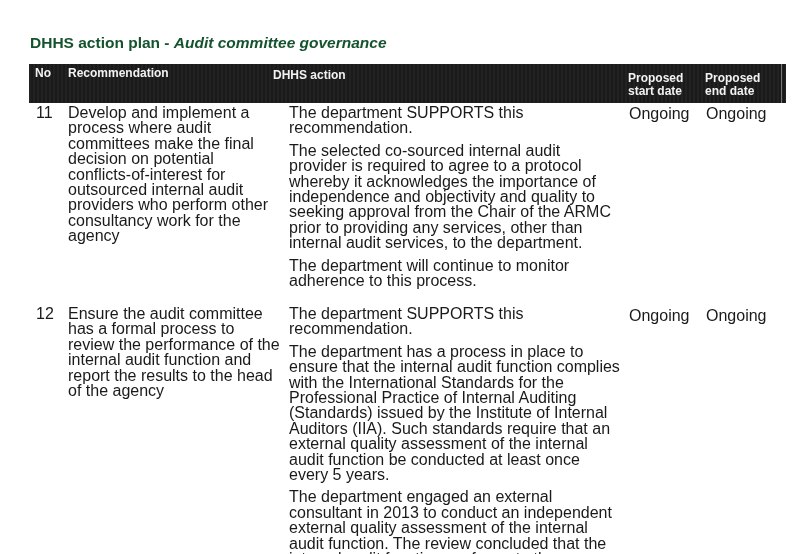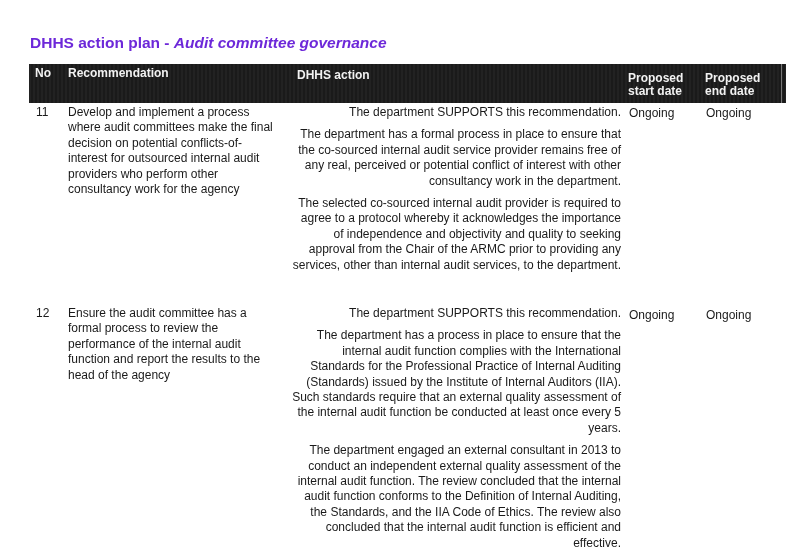--- a/index.html
+++ b/index.html
@@ -4,43 +4,43 @@
   <style>
     html, body { margin: 0; padding: 0; }
     body {
       width: 800px; height: 554px; overflow: hidden;
       background: #ffffff; color: #1a1a1a;
       font-family: "Liberation Sans", sans-serif;
       position: relative;
     }
     .title {
       position: absolute; left: 30px; top: 34px;
-      font-size: 15.5px; font-weight: bold; color: #6d28d9;
+      font-size: 15.5px; font-weight: bold; color: #14532d;
       white-space: nowrap;
     }
     .title .sub { font-style: italic; }
     .hdr {
       position: absolute; left: 29px; top: 64px; width: 757px; height: 39px;
       background: #1e1e1e;
       background-image: repeating-linear-gradient(90deg, #222 0 2px, #1a1a1a 2px 4px);
       color: #f2f2f2; font-weight: bold; font-size: 12px;
     }
     .hdr span { position: absolute; top: 3px; line-height: 13px; }
     .hdr .h-no { left: 6px; }
     .hdr .h-rec { left: 39px; }
-    .hdr .h-act { left: 268px; top: 5px; text-align: right; }
+    .hdr .h-act { left: 244px; top: 5px; text-align: right; }
     .hdr .h-start { left: 599px; top: 8px; width: 64px; }
     .hdr .h-end { left: 676px; top: 8px; width: 60px; }
     .hdr .vline { position:absolute; left:752px; top:0; width:1px; height:39px; background:#777; }
     .cell {
-      position: absolute; font-size: 12px; line-height: 15.4px; color: #1a1a1a;
+      position: absolute; font-size: 16px; line-height: 15.4px; color: #1a1a1a;
     }
     .num { left: 36px; }
     .rec { left: 68px; width: 212px; }
-    .act { left: 289px; width: 332px; text-align: right; }
+    .act { left: 289px; width: 332px; }
     .act p { margin: 0 0 7px 0; }
     .start { left: 629px; }
     .end { left: 706px; }
   </style>
 </head>
 <body>
 
 <div class="title"><span>DHHS action plan - </span><span class="sub">Audit committee governance</span></div>
 
 <div class="hdr">
@@ -50,22 +50,22 @@
   <span class="h-start">Proposed start date</span>
   <span class="h-end">Proposed end date</span>
   <div class="vline"></div>
 </div>
 
 <div>
   <div class="cell num" style="top:105px">11</div>
   <div class="cell rec" style="top:105px">Develop and implement a process where audit committees make the final decision on potential conflicts-of-interest for outsourced internal audit providers who perform other consultancy work for the agency</div>
   <div class="cell act" style="top:105px">
     <p>The department SUPPORTS this recommendation.</p>
-    <p>The department has a formal process in place to ensure that the co-sourced internal audit service provider remains free of any real, perceived or potential conflict of interest with other consultancy work in the department.</p>
     <p>The selected co-sourced internal audit provider is required to agree to a protocol whereby it acknowledges the importance of independence and objectivity and quality to seeking approval from the Chair of the ARMC prior to providing any services, other than internal audit services, to the department.</p>
+    <p>The department will continue to monitor adherence to this process.</p>
   </div>
   <div class="cell start" style="top:106px">Ongoing</div>
   <div class="cell end" style="top:106px">Ongoing</div>
 </div>
 
 <div>
   <div class="cell num" style="top:306px">12</div>
   <div class="cell rec" style="top:306px">Ensure the audit committee has a formal process to review the performance of the internal audit function and report the results to the head of the agency</div>
   <div class="cell act" style="top:306px">
     <p>The department SUPPORTS this recommendation.</p>

